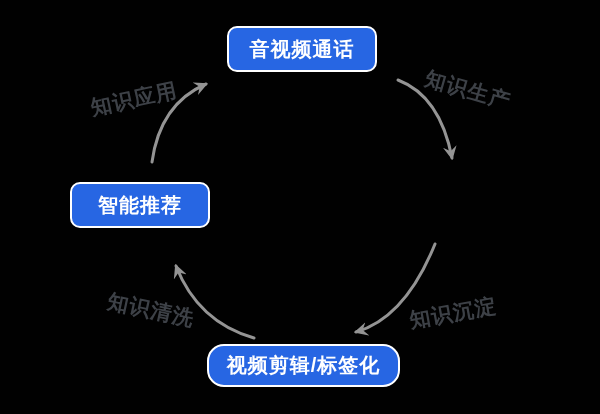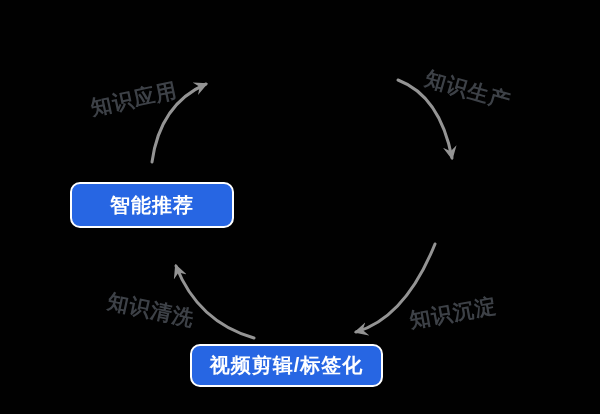--- a/index.html
+++ b/index.html
@@ -30,22 +30,22 @@
     font-size: 20px;
     font-weight: bold;
     letter-spacing: 1px;
     display: flex;
     align-items: center;
     justify-content: center;
     white-space: nowrap;
   }
   .node-top    { left: 227px; top: 26px;  width: 150px; height: 46px; }
   .node-right  { left: 384px; top: 182px; width: 153px; height: 46px; }
-  .node-bottom { left: 190px; top: 344px; width: 193px; height: 43px; }
-  .node-left   { left: 70px;  top: 182px; width: 164px; height: 46px; }
+  .node-bottom { left: 207px; top: 344px; width: 193px; height: 43px; border-radius: 17px; }
+  .node-left   { left: 70px;  top: 182px; width: 140px; height: 46px; }
 
   .edge-label {
     position: absolute;
     color: #3d4147;
     font-size: 21px;
     font-weight: bold;
     letter-spacing: 1px;
     white-space: nowrap;
   }
   .edge-apply    { left: 90px;  top: 85px;  transform: rotate(-12deg); }
@@ -67,20 +67,23 @@
 
     <path d="M 152 162 Q 160 104 206 84" fill="none" stroke="#949494" stroke-width="3" stroke-linecap="round" marker-end="url(#ah)"></path>
 
     <path d="M 398 80 Q 440 96 452 158" fill="none" stroke="#949494" stroke-width="3" stroke-linecap="round" marker-end="url(#ah)"></path>
 
     <path d="M 435 244 Q 405 318 356 332" fill="none" stroke="#949494" stroke-width="3" stroke-linecap="round" marker-end="url(#ah)"></path>
 
     <path d="M 254 338 Q 198 322 176 266" fill="none" stroke="#949494" stroke-width="3" stroke-linecap="round" marker-end="url(#ah)"></path>
   </svg>
 
+  <div class="node node-top">
+    <span>音视频通话</span>
+  </div>
 
 
   <div class="node node-bottom">
     <span>视频剪辑/标签化</span>
   </div>
 
   <div class="node node-left">
     <span>智能推荐</span>
   </div>
 

